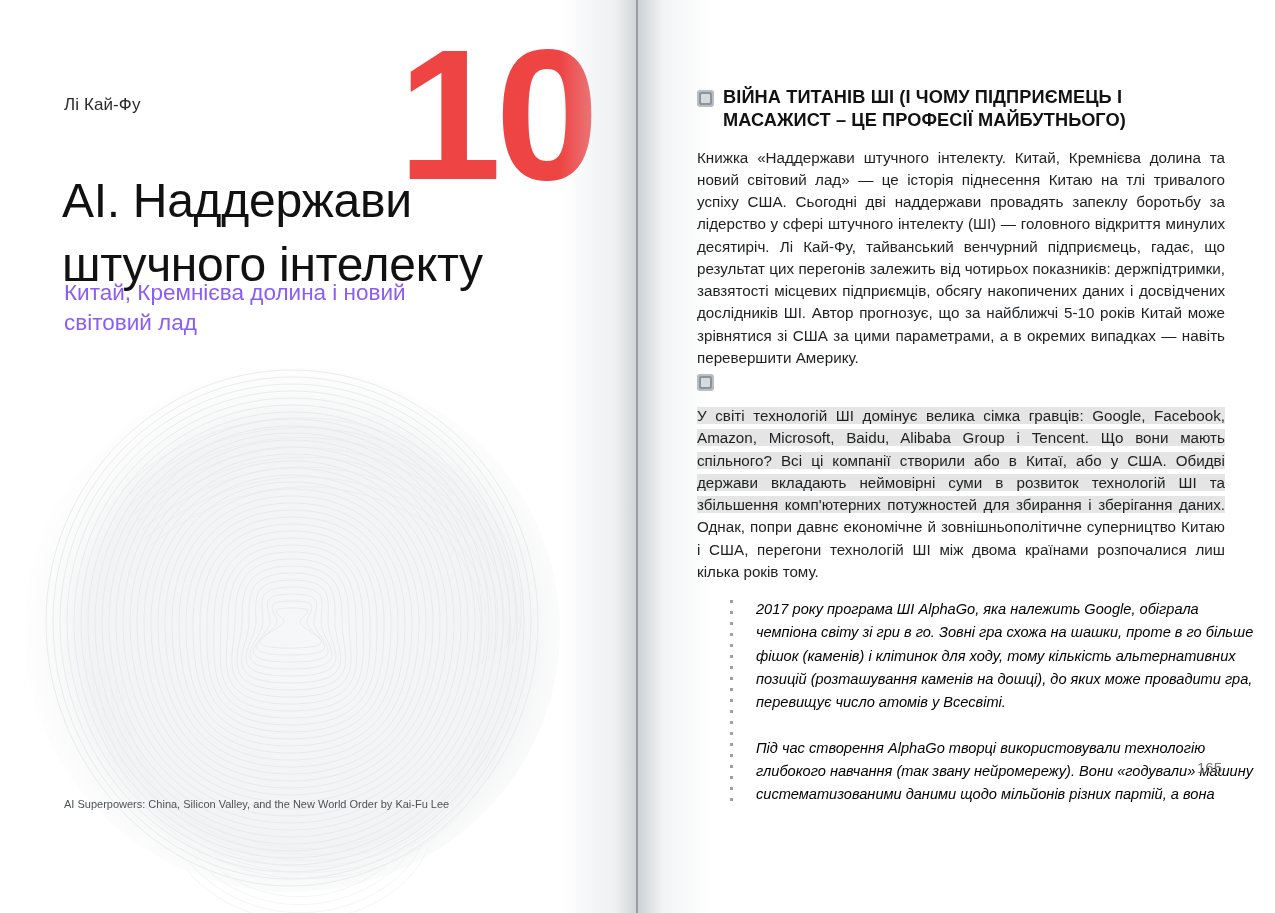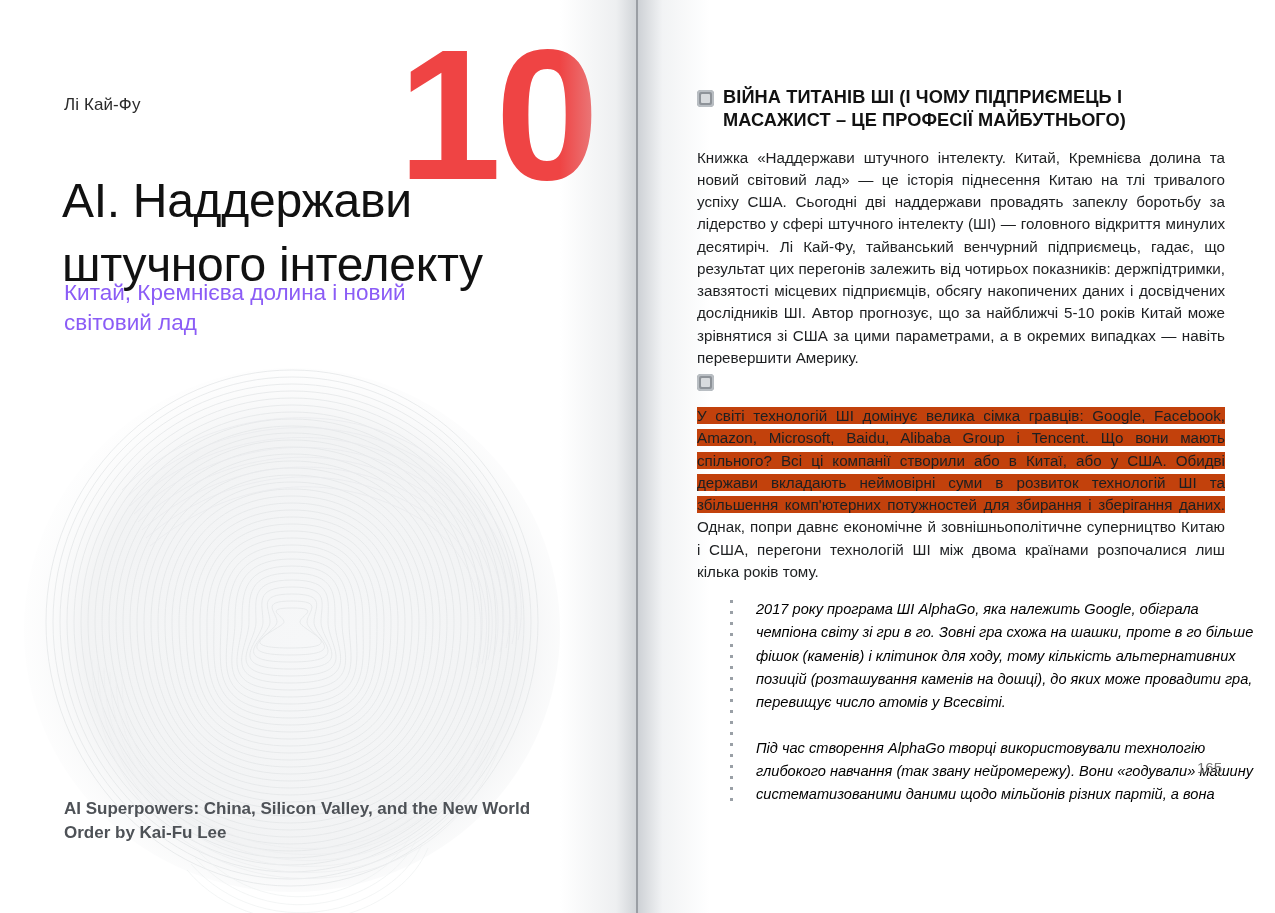--- a/index.html
+++ b/index.html
@@ -112,24 +112,23 @@
     font-weight: 400;
     line-height: 1.35;
     color: #8b5cf6;
   }
 
   .book-credit {
     position: absolute;
     left: 64px;
     top: 797px;
     width: 470px;
-    font-size: 17px;
+    font-size: 11px;
     line-height: 1.42;
     color: #4e5257;
-    font-weight: bold;
   }
 
   
   .page-right {
     position: absolute;
     left: 640px;
     top: 0;
     width: 635px;
     height: 803px;
     overflow: hidden;
@@ -184,21 +183,21 @@
     line-height: 1.465;
     color: #1d1f21;
     text-align: justify;
     hyphens: manual;
   }
 
   .highlighted {
     position: relative;
   }
   .highlighted .hl {
-    background: #c2410c;
+    background: #e5e5e5;
     box-decoration-break: clone;
     -webkit-box-decoration-break: clone;
   }
 
   
   .quote-block {
     position: absolute;
     left: 90px;
     top: 598px;
     width: 500px;

